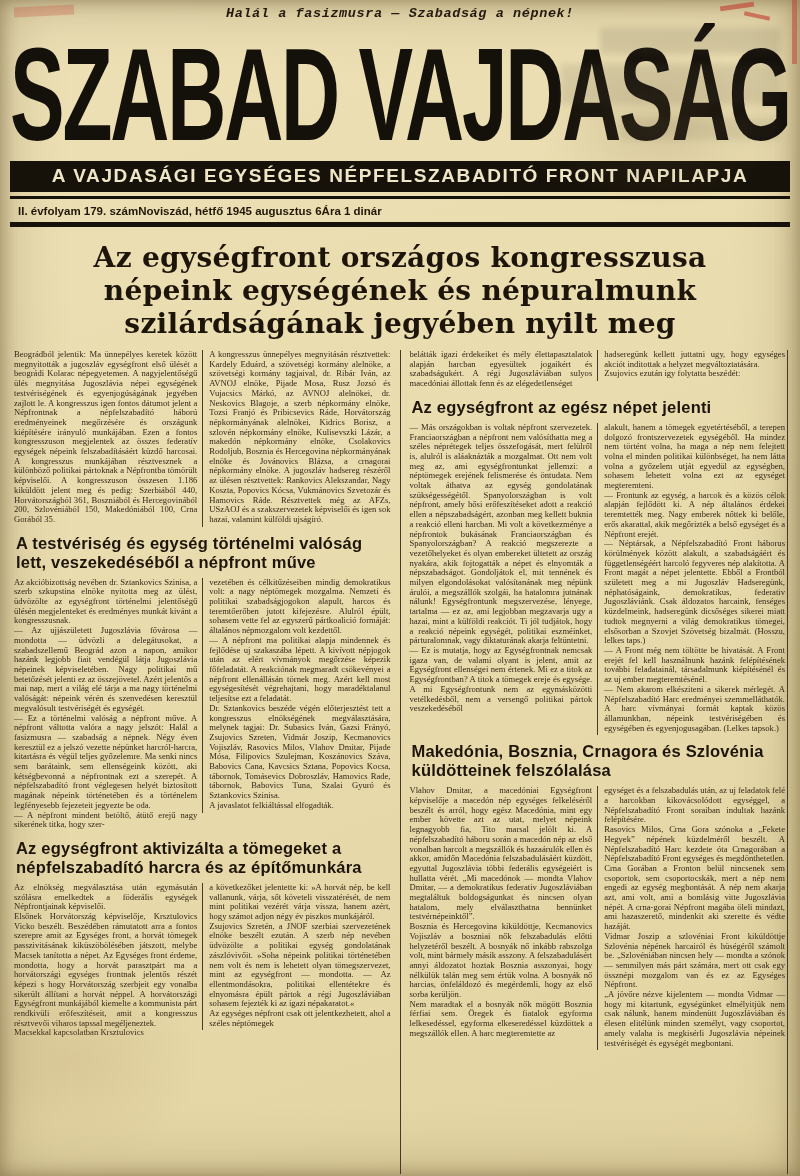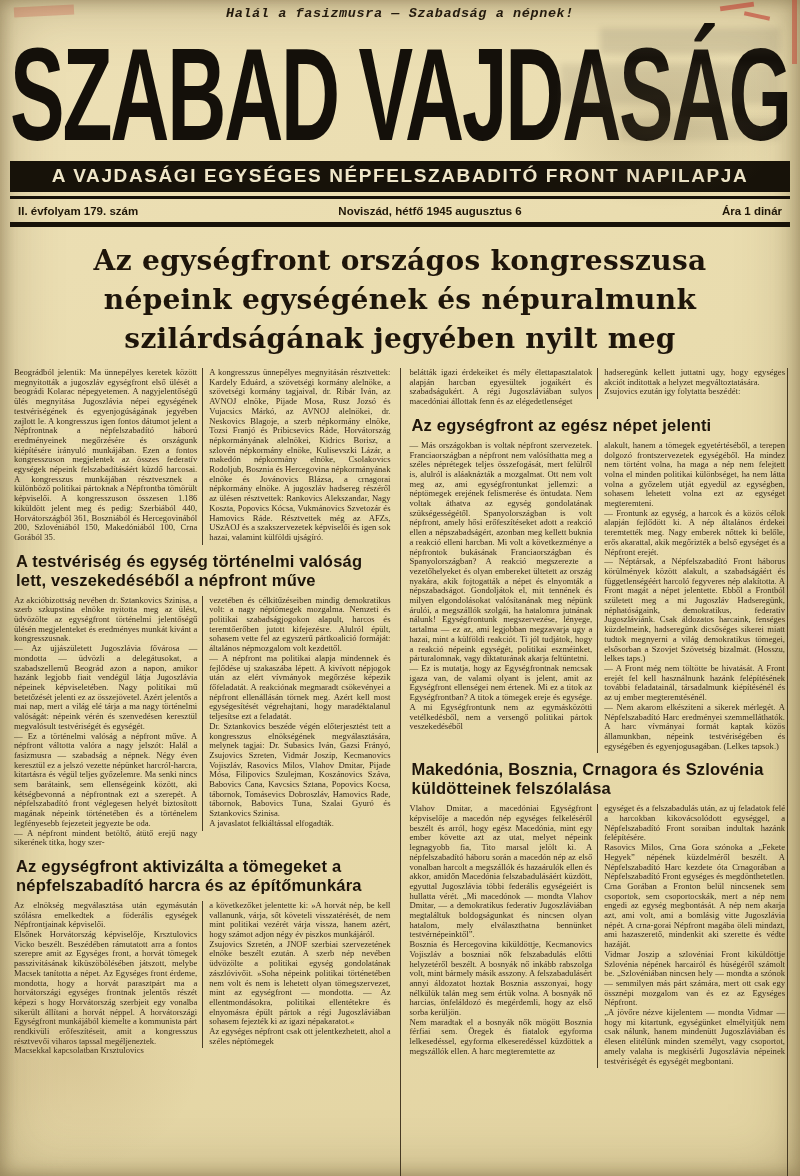--- a/index.html
+++ b/index.html
@@ -29,28 +29,28 @@
   .ghost{position:absolute;background:#4a4336;filter:blur(3px);opacity:.14;pointer-events:none;}
   .red-mark{position:absolute;background:#c23b2e;opacity:.6;pointer-events:none;}
   .subtitle-bar{
     margin:0 10px;background:#171209;color:#efe6c8;
     text-align:center;font-family:"Liberation Sans",sans-serif;
     font-weight:bold;font-size:19px;letter-spacing:1.6px;
     padding:4px 0 5px;white-space:nowrap;overflow:hidden;
   }
   .dateline{
     margin:4px 10px 0;border-top:3px solid #171209;border-bottom:5px solid #171209;
-    display:flex;justify-content:space-between;align-items:center;
+    display:flex;align-items:center;
     font-family:"Liberation Sans",sans-serif;font-weight:bold;font-size:11.5px;
     padding:6px 8px 5px;color:#201708;
   }
   .headline{
     margin:14px auto 10px;max-width:700px;
     font-family:"DejaVu Serif",serif;font-weight:bold;
-    font-size:28px;line-height:39px;text-align:center;color:#1e150a;
+    font-size:28px;line-height:33px;text-align:center;color:#1e150a;
     letter-spacing:.3px;
   }
   .body-area{
     margin:4px 12px 0;display:flex;align-items:stretch;
     height:824px;overflow:hidden;
   }
   .half{width:50%;box-sizing:border-box;overflow:hidden;}
   .half.right{border-left:1px solid #473a24;padding-left:7px;}
   .half.left{padding-right:7px;border-right:0;}
   .body-area{border-right:1px solid #473a24;}

